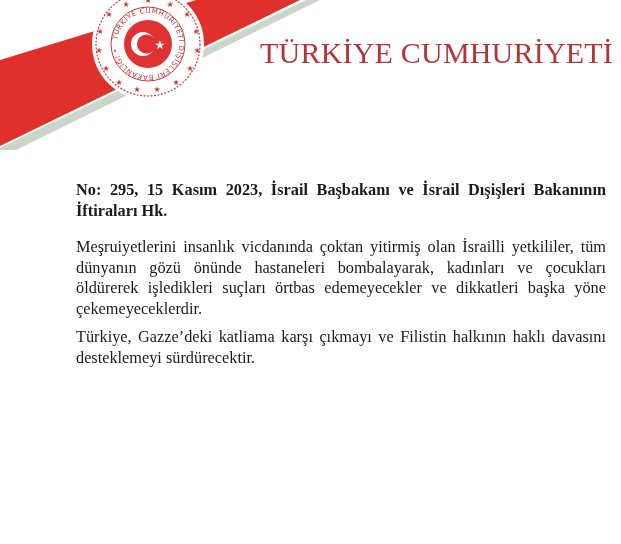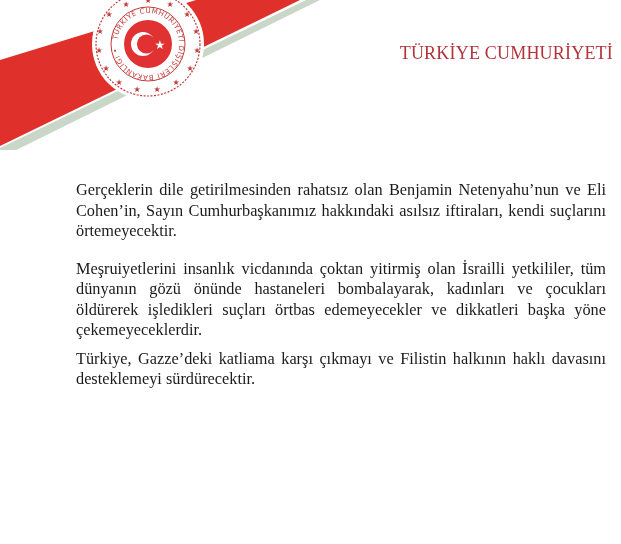--- a/index.html
+++ b/index.html
@@ -6,21 +6,21 @@
   body {
     width: 621px; height: 544px; overflow: hidden;
     background: #ffffff; position: relative;
     font-family: "Liberation Serif", "DejaVu Serif", serif;
     color: #1a1a1a;
   }
   .header { position: absolute; left: 0; top: 0; width: 621px; height: 150px; }
   .header svg { position: absolute; left: 0; top: 0; }
   .title {
     position: absolute; right: 8px; top: 40px; text-align: right;
-    color: #b3333a; font-size: 18px; line-height: 26px; letter-spacing: 0.2px;
+    color: #b3333a; font-size: 30px; line-height: 26px; letter-spacing: 0.2px;
   }
   .title div { white-space: nowrap; }
   .title .l2 { padding-right: 0; }
   .content {
     position: absolute; left: 76px; top: 180px; width: 530px;
     font-size: 16.3px; line-height: 20.5px; text-align: justify;
   }
   .heading { font-weight: bold; margin: 0 0 16px 0; }
   .para { margin: 0 0 17px 0; }
   .para.tight { margin-bottom: 8px; }
@@ -70,16 +70,16 @@
       <text x="160" y="48.5" font-size="12" fill="#ffffff" text-anchor="middle" font-family="DejaVu Sans, sans-serif">★</text>
     </g>
   </svg>
 
   <div class="title">
     <div>TÜRKİYE CUMHURİYETİ</div>
   </div>
 </div>
 
 <div class="content">
-  <p class="para">Gerçeklerin dile getirilmesinden rahatsız olan Benjamin Netenyahu’nun ve Eli Cohen’in, Sayın Cumhurbaşkanımız hakkındaki asılsız iftiraları, kendi suçlarını örtemeyecektir.</p>
+  <p class="heading">No: 295, 15 Kasım 2023, İsrail Başbakanı ve İsrail Dışişleri Bakanının İftiraları Hk.</p>
   <p class="para tight">Meşruiyetlerini insanlık vicdanında çoktan yitirmiş olan İsrailli yetkililer, tüm dünyanın gözü önünde hastaneleri bombalayarak, kadınları ve çocukları öldürerek işledikleri suçları örtbas edemeyecekler ve dikkatleri başka yöne çekemeyeceklerdir.</p>
   <p class="para">Türkiye, Gazze’deki katliama karşı çıkmayı ve Filistin halkının haklı davasını desteklemeyi sürdürecektir.</p>
 </div>
 
 </body></html>

